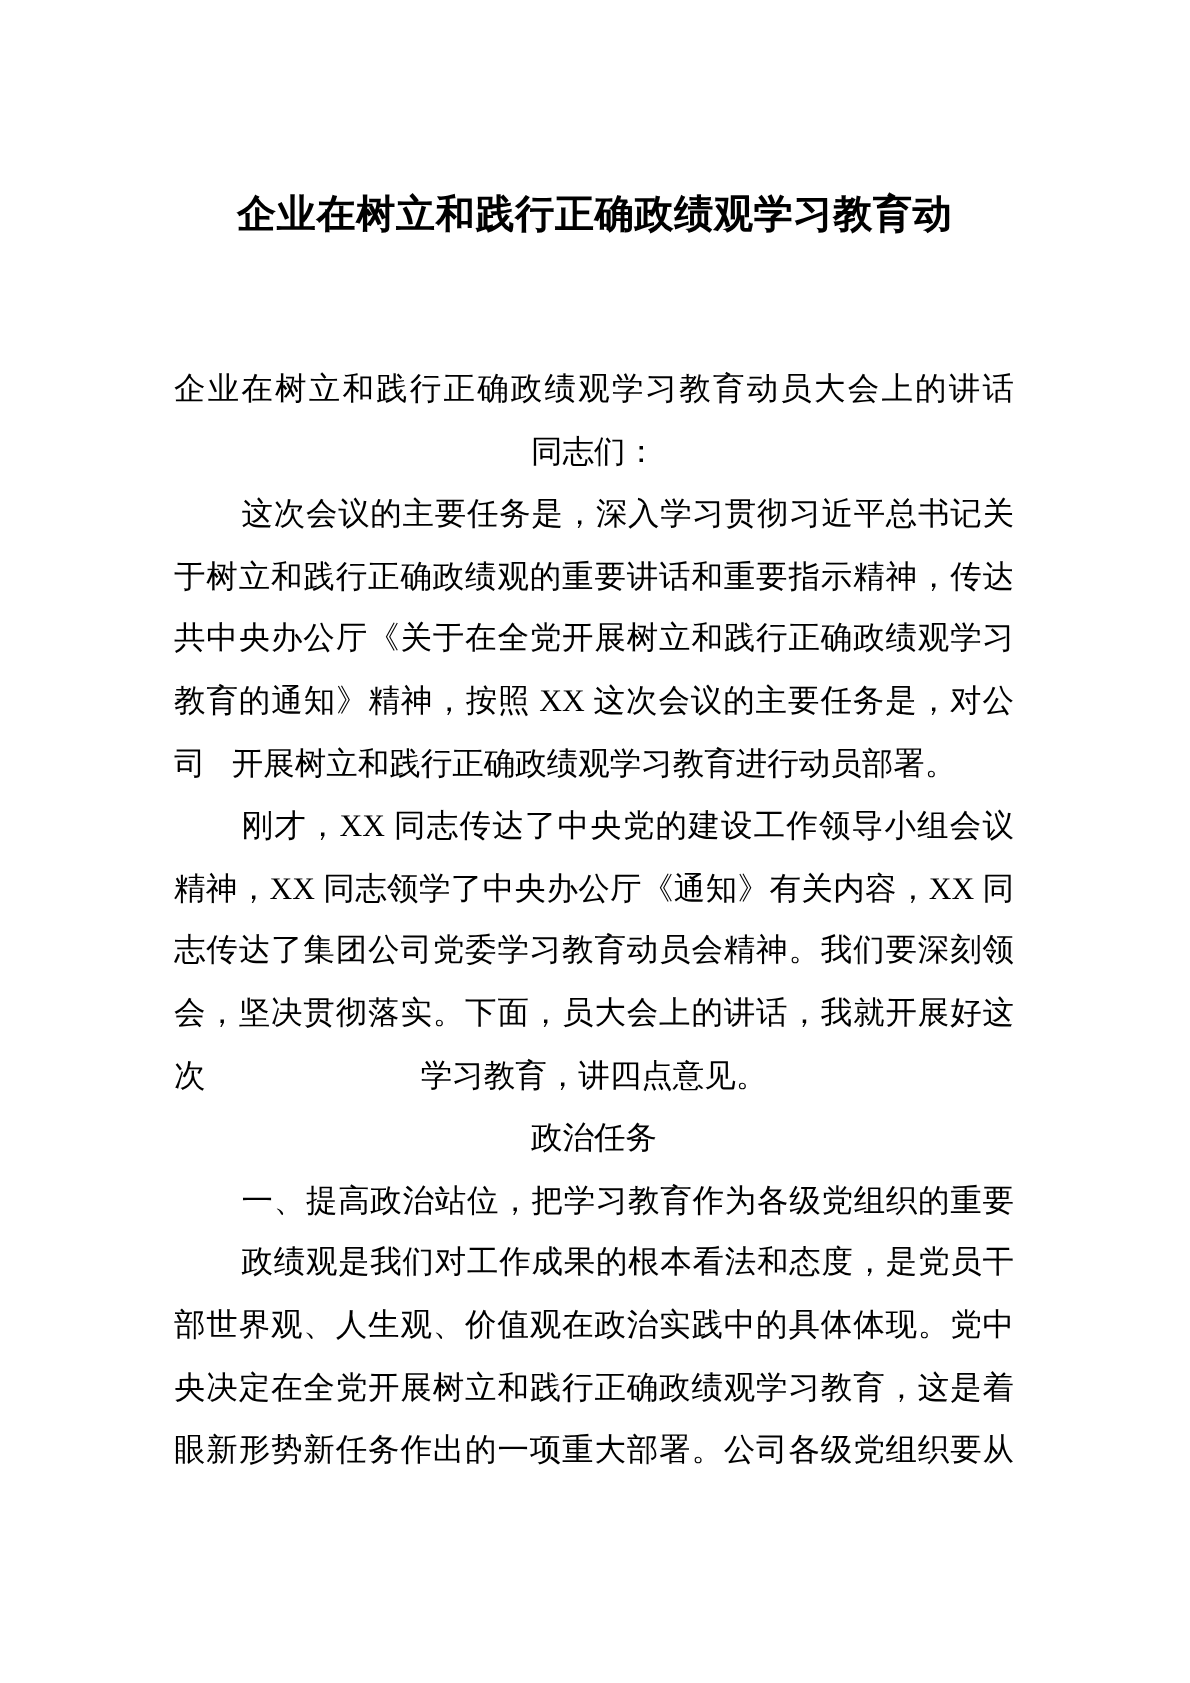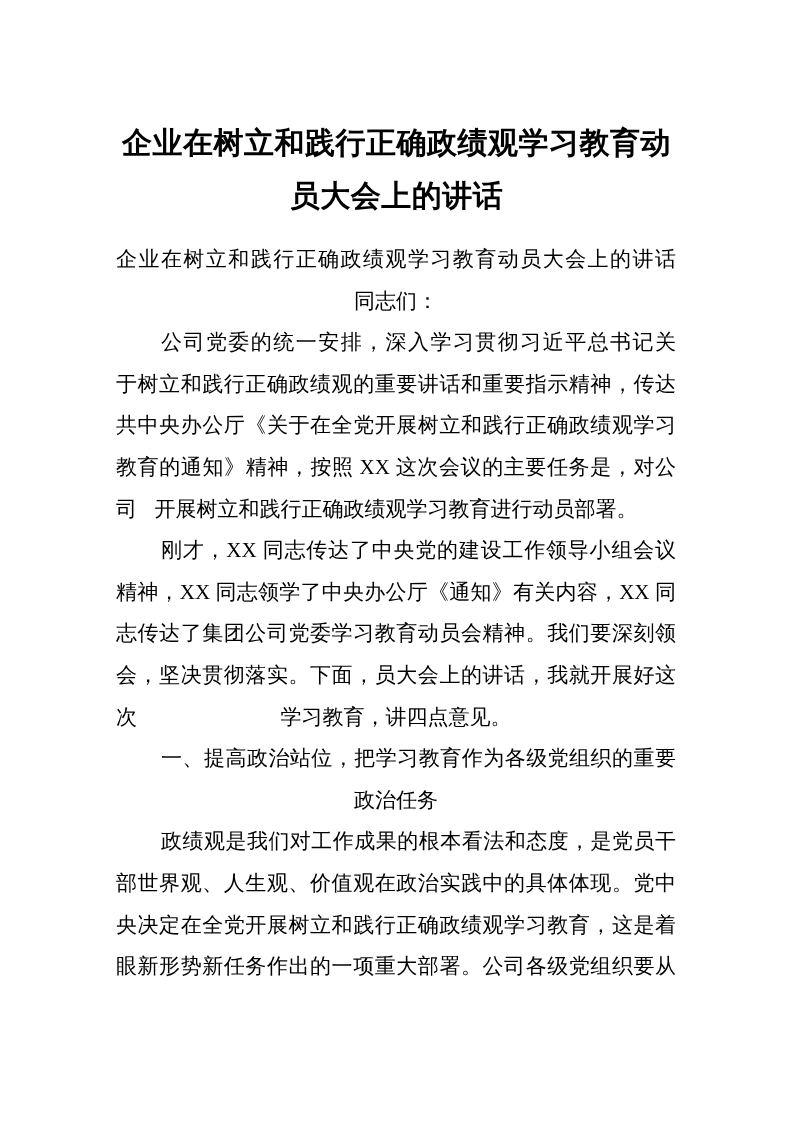--- a/index.html
+++ b/index.html
@@ -12,21 +12,21 @@
     font-family: "Liberation Serif", serif;
     overflow: hidden;
   }
   .title {
     position: absolute;
     top: 116px;
     left: 0;
     width: 793px;
     text-align: center;
     font-weight: 700;
-    font-size: 30px;
+    font-size: 26px;
     line-height: 53px;
     letter-spacing: 0.5px;
   }
   .body-text {
     position: absolute;
     top: 239px;
     left: 116px;
     width: 560px;
     font-size: 21px;
     line-height: 41.6px;
@@ -48,37 +48,36 @@
     text-align: center;
   }
 </style>
 </head>
 <body>
 
 <div class="page">
 
   <div class="title">
     <div>企业在树立和践行正确政绩观学习教育动</div>
-    <div>员大会上的讲话</div>
   </div>
 
   <div class="body-text">
     <div class="line j">企业在树立和践行正确政绩观学习教育动员大会上的讲话</div>
     <div class="line short">同志们：</div>
-    <div class="line ind j">公司党委的统一安排，深入学习贯彻习近平总书记关</div>
+    <div class="line ind j">这次会议的主要任务是，深入学习贯彻习近平总书记关</div>
     <div class="line j">于树立和践行正确政绩观的重要讲话和重要指示精神，传达</div>
     <div class="line j">共中央办公厅《关于在全党开展树立和践行正确政绩观学习</div>
     <div class="line j">教育的通知》精神，按照 XX 这次会议的主要任务是，对公司</div>
     <div class="line short">开展树立和践行正确政绩观学习教育进行动员部署。</div>
     <div class="line ind j">刚才，XX 同志传达了中央党的建设工作领导小组会议</div>
     <div class="line j">精神，XX 同志领学了中央办公厅《通知》有关内容，XX 同</div>
     <div class="line j">志传达了集团公司党委学习教育动员会精神。我们要深刻领</div>
     <div class="line j">会，坚决贯彻落实。下面，员大会上的讲话，我就开展好这次</div>
     <div class="line short">学习教育，讲四点意见。</div>
+    <div class="line short">政治任务</div>
     <div class="line ind j">一、提高政治站位，把学习教育作为各级党组织的重要</div>
-    <div class="line short">政治任务</div>
     <div class="line ind j">政绩观是我们对工作成果的根本看法和态度，是党员干</div>
     <div class="line j">部世界观、人生观、价值观在政治实践中的具体体现。党中</div>
     <div class="line j">央决定在全党开展树立和践行正确政绩观学习教育，这是着</div>
     <div class="line j">眼新形势新任务作出的一项重大部署。公司各级党组织要从</div>
   </div>
 
 </div>
 
 </body></html>

